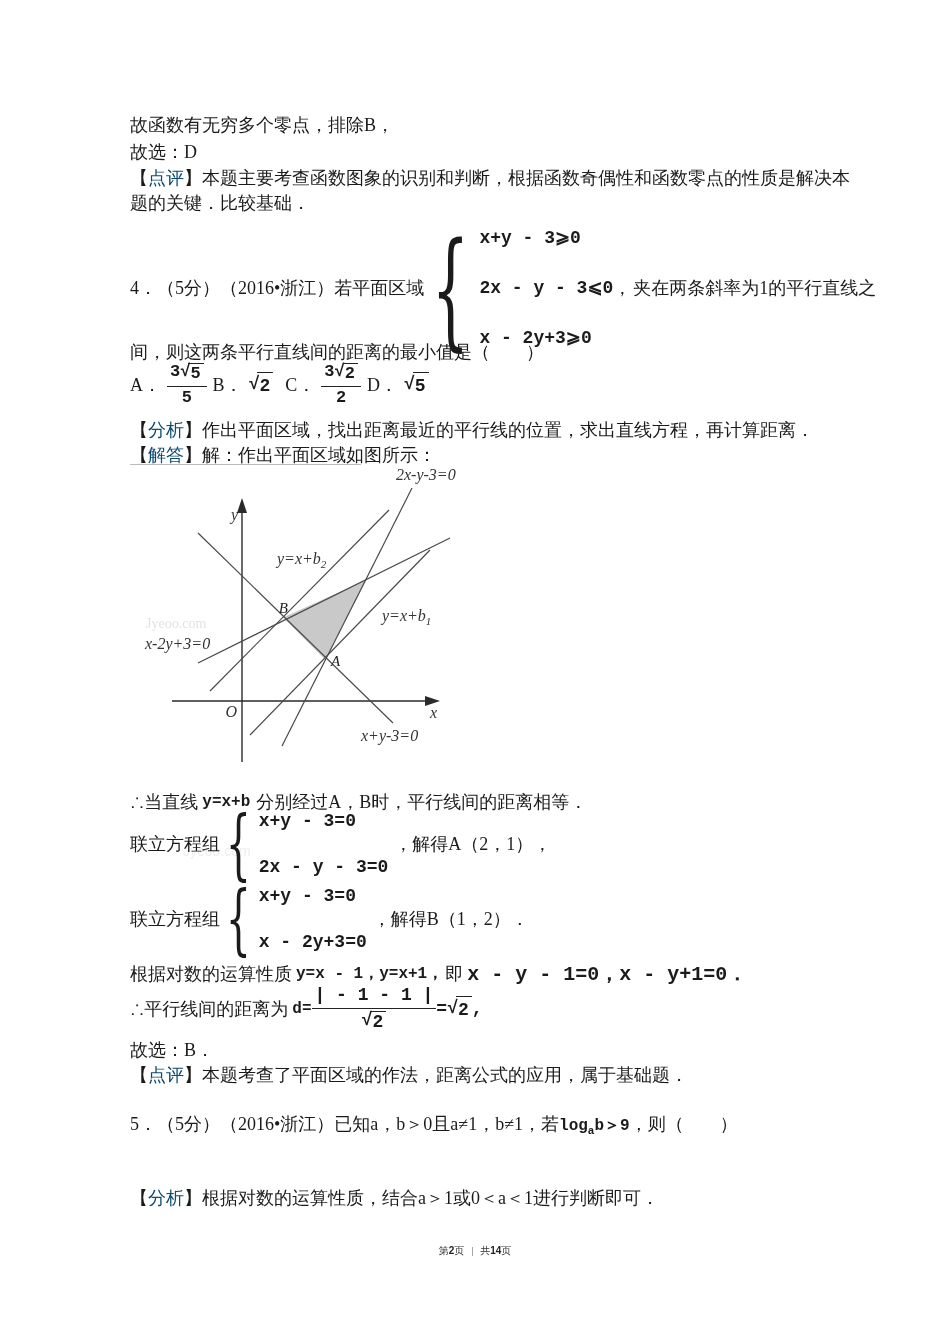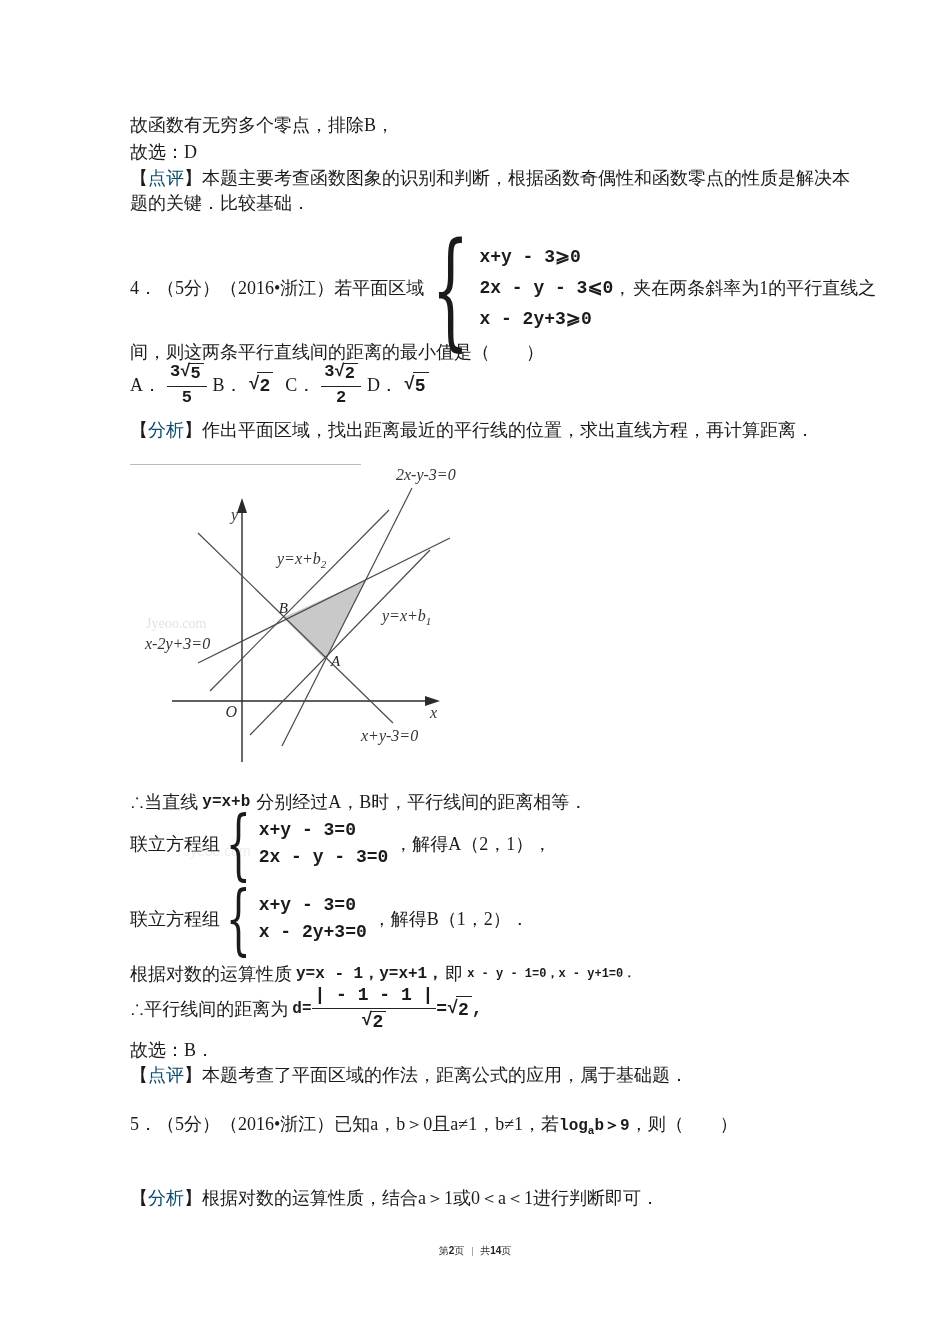--- a/index.html
+++ b/index.html
@@ -20,21 +20,21 @@
   .frac{display:inline-flex;flex-direction:column;align-items:center;line-height:1.1;vertical-align:middle;}
   .frac .num{padding:0 3px 2px 3px;border-bottom:1.6px solid #222;display:inline-flex;align-items:flex-start;}
   .frac .den{padding-top:2px;display:inline-flex;align-items:flex-start;}
   .sqrt{display:inline-flex;align-items:flex-start;}
   .sqrt .ru{border-top:1.6px solid #222;margin-left:-2px;padding:1px 3px 0 2px;}
   .optrow{display:flex;align-items:center;gap:6px;}
   .optrow .frac{font-family:"Liberation Mono","DejaVu Sans Mono",monospace;font-weight:bold;font-size:17px;}
   .optrow .sqrt{font-family:"Liberation Mono","DejaVu Sans Mono",monospace;font-weight:bold;}
   .hairline{position:absolute;height:0;border-top:1px solid #bcbcbc;}
   .wm{position:absolute;color:#ededed;font-size:14px;font-family:"Liberation Sans",sans-serif;}
-  .ml6{margin-left:6px;} .mr6{margin-right:6px;} .ml4{margin-left:4px;} .ml2{margin-left:2px;}
+  .ml6{margin-left:6px;} .mr6{margin-right:6px;} .ml4{margin-left:4px;gap:19px;} .ml2{margin-left:2px;}
   .footer{position:absolute;left:0;top:1242px;width:950px;text-align:center;font-size:10px;color:#333;line-height:17px;}
   .footer .num{font-family:"Liberation Sans","DejaVu Sans",sans-serif;font-weight:bold;color:#222;}
   .footer .sep{margin:0 7px;color:#555;}
   svg text{font-family:"Liberation Serif","DejaVu Serif",serif;}
 </style>
 </head>
 <body>
 
 <div class="page">
 
@@ -94,20 +94,23 @@
     <span>D．</span>
     <span class="sqrt">
         <span>√</span>
         <span class="ru">5</span>
       </span>
   </div>
 
   <div class="blk" style="top:418px">
     <span>【</span><span class="blue">分析</span><span>】</span><span>作出平面区域，找出距离最近的平行线的位置，求出直线方程，再计算距离．</span>
   </div>
+  <div class="blk" style="top:443px">
+    <span>【</span><span class="blue">解答</span><span>】</span><span>解：作出平面区域如图所示：</span>
+  </div>
 
   <div class="hairline" style="top:464px;left:130px;width:231px"></div>
 
   <svg width="340" height="302" viewBox="0 0 340 302" style="position:absolute;left:130px;top:460px">
 
     <text x="16" y="168" font-size="14" fill="#e2e2e2">Jyeoo.com</text>
 
     <polygon points="153,157.5 195,199.5 236,120" fill="#c9c9c9"></polygon>
 
     <line x1="112" y1="46" x2="112" y2="302" stroke="#2a2a2a" stroke-width="1.4"></line>
@@ -158,21 +161,21 @@
       <span>x+y - 3=0</span>
       <span>x - 2y+3=0</span>
     </div>
     <span class="ml6">，解得B（1，2）．</span>
   </div>
 
   <div class="blk row" style="top:962px">
     <span>根据对数的运算性质</span>
     <span class="mono ml4" style="font-size:16px">y=x - 1，y=x+1，</span>
     <span class="ml2">即</span>
-    <span class="mono ml4" style="font-size:12px">x - y - 1=0，x - y+1=0．</span>
+    <span class="mono ml4" style="font-size:20px">x - y - 1=0，x - y+1=0．</span>
   </div>
 
   <div class="blk row" style="top:984px;height:50px">
     <span>∴平行线间的距离为</span>
     <span class="mono ml4" style="font-size:16px">d=</span>
     <span class="frac mono">
       <span class="num">| - 1 - 1 |</span>
       <span class="den">
           <span class="sqrt">
             <span>√</span>

